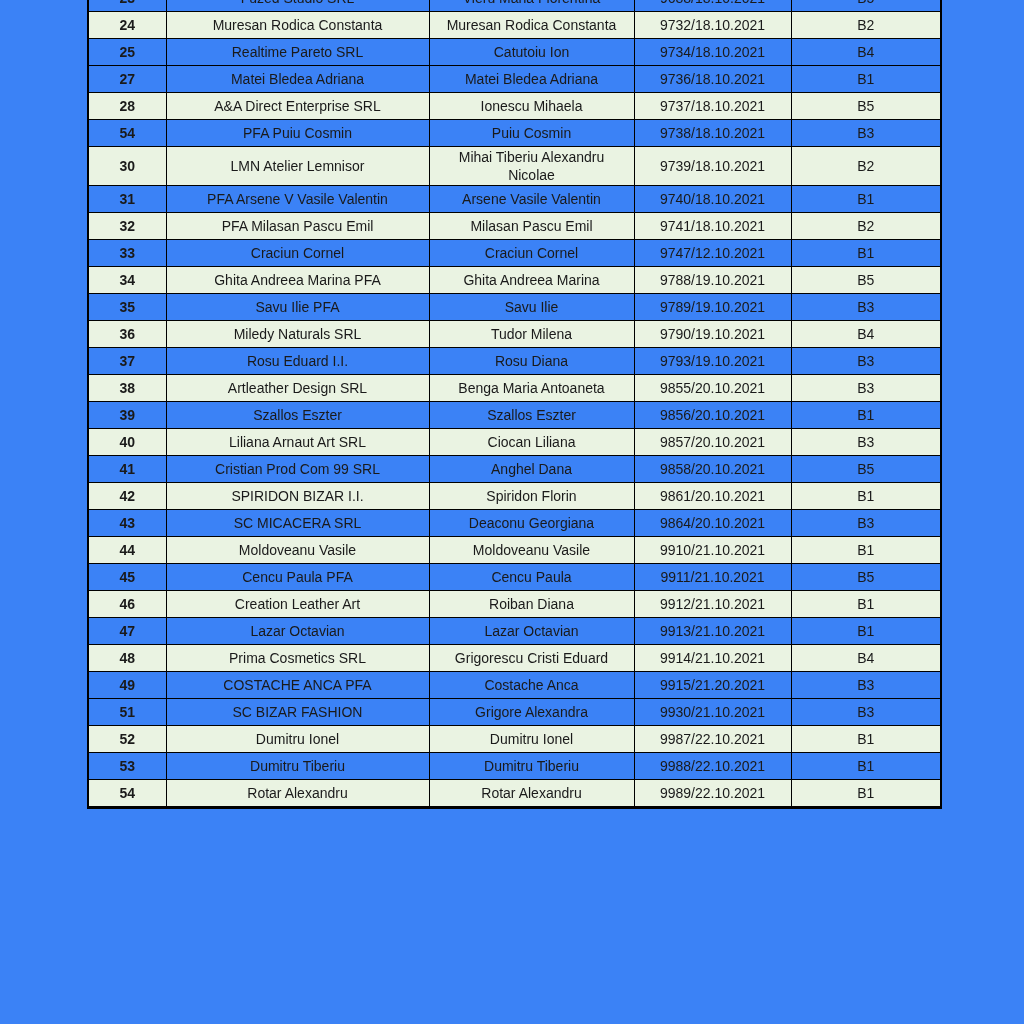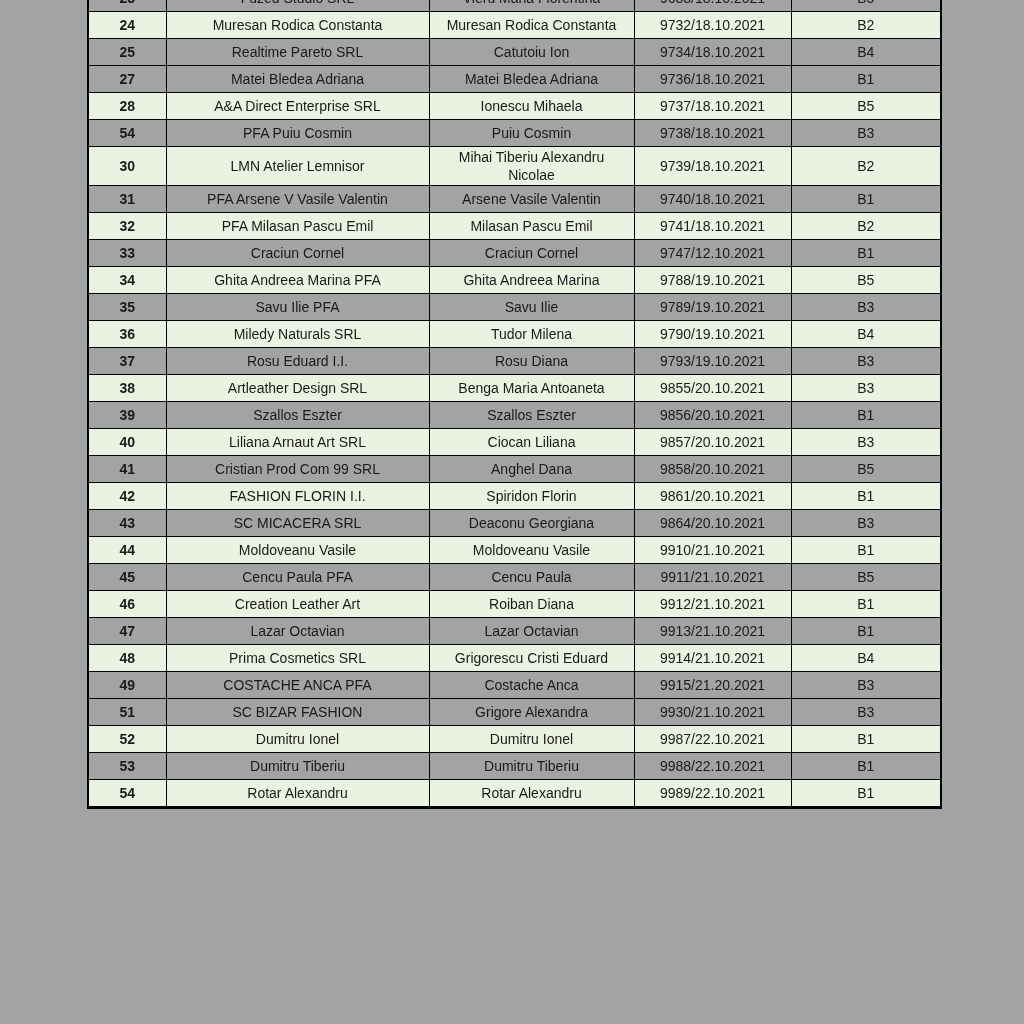--- a/index.html
+++ b/index.html
@@ -41,21 +41,21 @@
   table.reg tr.band td { background: var(--band-color, #eaf3e2); }
   col.c-nr   { width: 78px;  }
   col.c-name { width: 263px; }
   col.c-rep  { width: 205px; }
   col.c-reg  { width: 157px; }
   col.c-code { width: 150px; }
 </style>
 </head>
 <body>
 
-<div class="page" style="background: #a3a3a3;">
+<div class="page" style="background: #3b82f6;">
   <table class="reg">
     <colgroup>
       <col class="c-nr">
       <col class="c-name">
       <col class="c-rep">
       <col class="c-reg">
       <col class="c-code">
     </colgroup>
     <tbody>
         <tr>
@@ -179,21 +179,21 @@
         </tr>
         <tr>
           <td class="nr">41</td>
           <td class="name">Cristian Prod Com 99 SRL</td>
           <td class="representative">Anghel Dana</td>
           <td class="registration">9858/20.10.2021</td>
           <td class="code">B5</td>
         </tr>
         <tr class="band">
           <td class="nr">42</td>
-          <td class="name">FASHION FLORIN I.I.</td>
+          <td class="name">SPIRIDON BIZAR I.I.</td>
           <td class="representative">Spiridon Florin</td>
           <td class="registration">9861/20.10.2021</td>
           <td class="code">B1</td>
         </tr>
         <tr>
           <td class="nr">43</td>
           <td class="name">SC MICACERA SRL</td>
           <td class="representative">Deaconu Georgiana</td>
           <td class="registration">9864/20.10.2021</td>
           <td class="code">B3</td>

